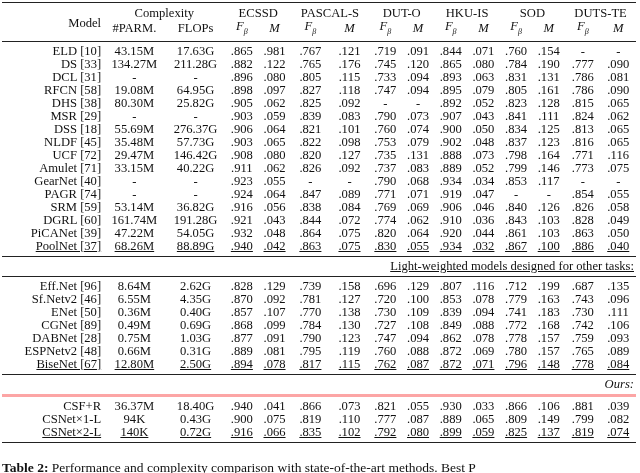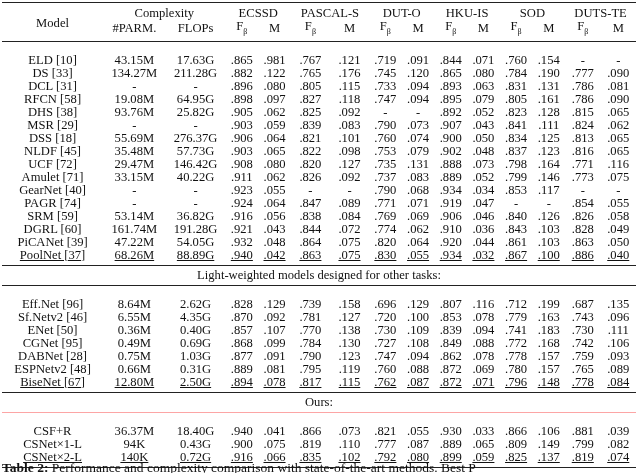--- a/index.html
+++ b/index.html
@@ -4,24 +4,24 @@
   <style>
     html, body { margin:0; padding:0; background:#ffffff; }
     body { width:640px; height:473px; overflow:hidden; font-family:"DejaVu Serif","Liberation Serif",serif; color:#111; }
     .wrap { position:relative; width:640px; height:473px; }
     table { border-collapse:collapse; position:absolute; left:2px; top:2px; width:634px; font-family:"Liberation Serif","DejaVu Serif",serif; font-size:12.6px; line-height:13px; }
     td, th { padding:0 2px; white-space:nowrap; font-weight:normal; }
     .rule-top { border-top:1.6px solid #222; }
     .hdr1 td { padding-top:4px; }
     .hdr2 td { padding-bottom:3px; }
     .c { text-align:center; }
-    .l { text-align:center; }
-    .it { }
+    .l { text-align:right; }
+    .it { font-style:italic; }
     .sec td { padding-top:3px; padding-bottom:3px; }
-    .first td { padding-top:12px; }
+    .first td { padding-top:3px; }
     .last td { padding-bottom:3px;text-decoration:underline; }
     .caption { position:absolute; left:2px; top:460px; font-family:"Liberation Serif","DejaVu Serif",serif; font-size:13.5px; white-space:nowrap; }
     .caption b { font-weight:bold; }
     sub { font-size:8px; }
   </style>
 </head>
 <body>
 
 <div class="wrap">
   <table>
@@ -117,21 +117,21 @@
           <td class="c">.094</td>
           <td class="c">.895</td>
           <td class="c">.079</td>
           <td class="c">.805</td>
           <td class="c">.161</td>
           <td class="c">.786</td>
           <td class="c">.090</td>
         </tr>
         <tr>
           <td class="l">DHS [38]</td>
-          <td class="c">93.76M</td>
+          <td class="c">80.30M</td>
           <td class="c">25.82G</td>
           <td class="c">.905</td>
           <td class="c">.062</td>
           <td class="c">.825</td>
           <td class="c">.092</td>
           <td class="c">-</td>
           <td class="c">-</td>
           <td class="c">.892</td>
           <td class="c">.052</td>
           <td class="c">.823</td>
@@ -321,21 +321,21 @@
           <td class="c">.055</td>
           <td class="c">.934</td>
           <td class="c">.032</td>
           <td class="c">.867</td>
           <td class="c">.100</td>
           <td class="c">.886</td>
           <td class="c">.040</td>
         </tr>
       </tbody>
     <tbody>
-      <tr class="sec" style="border-top:1.6px solid #222; border-bottom:1px solid #222;">
+      <tr class="sec" style="border-top:1.6px solid #222; border-bottom:1px solid #222;text-decoration:underline;">
         <td colspan="15" class="l">Light-weighted models designed for other tasks:</td>
       </tr>
     </tbody>
     <tbody id="g2">
         <tr class="first">
           <td class="l">Eff.Net [96]</td>
           <td class="c">8.64M</td>
           <td class="c">2.62G</td>
           <td class="c">.828</td>
           <td class="c">.129</td>
@@ -378,21 +378,21 @@
           <td class="c">.730</td>
           <td class="c">.109</td>
           <td class="c">.839</td>
           <td class="c">.094</td>
           <td class="c">.741</td>
           <td class="c">.183</td>
           <td class="c">.730</td>
           <td class="c">.111</td>
         </tr>
         <tr>
-          <td class="l">CGNet [95]</td>
+          <td class="l">CGNet [89]</td>
           <td class="c">0.49M</td>
           <td class="c">0.69G</td>
           <td class="c">.868</td>
           <td class="c">.099</td>
           <td class="c">.784</td>
           <td class="c">.130</td>
           <td class="c">.727</td>
           <td class="c">.108</td>
           <td class="c">.849</td>
           <td class="c">.088</td>
@@ -447,21 +447,21 @@
           <td class="c">.087</td>
           <td class="c">.872</td>
           <td class="c">.071</td>
           <td class="c">.796</td>
           <td class="c">.148</td>
           <td class="c">.778</td>
           <td class="c">.084</td>
         </tr>
       </tbody>
     <tbody>
-      <tr class="sec" style="border-top:1.6px solid #222; border-bottom:1px solid #fca5a5;">
+      <tr class="sec" style="border-top:1.6px solid #222; border-bottom:3px solid #fca5a5;font-style:italic;">
         <td colspan="15" class="l">Ours:</td>
       </tr>
     </tbody>
     <tbody id="g3">
         <tr class="first">
           <td class="l">CSF+R</td>
           <td class="c">36.37M</td>
           <td class="c">18.40G</td>
           <td class="c">.940</td>
           <td class="c">.041</td>

